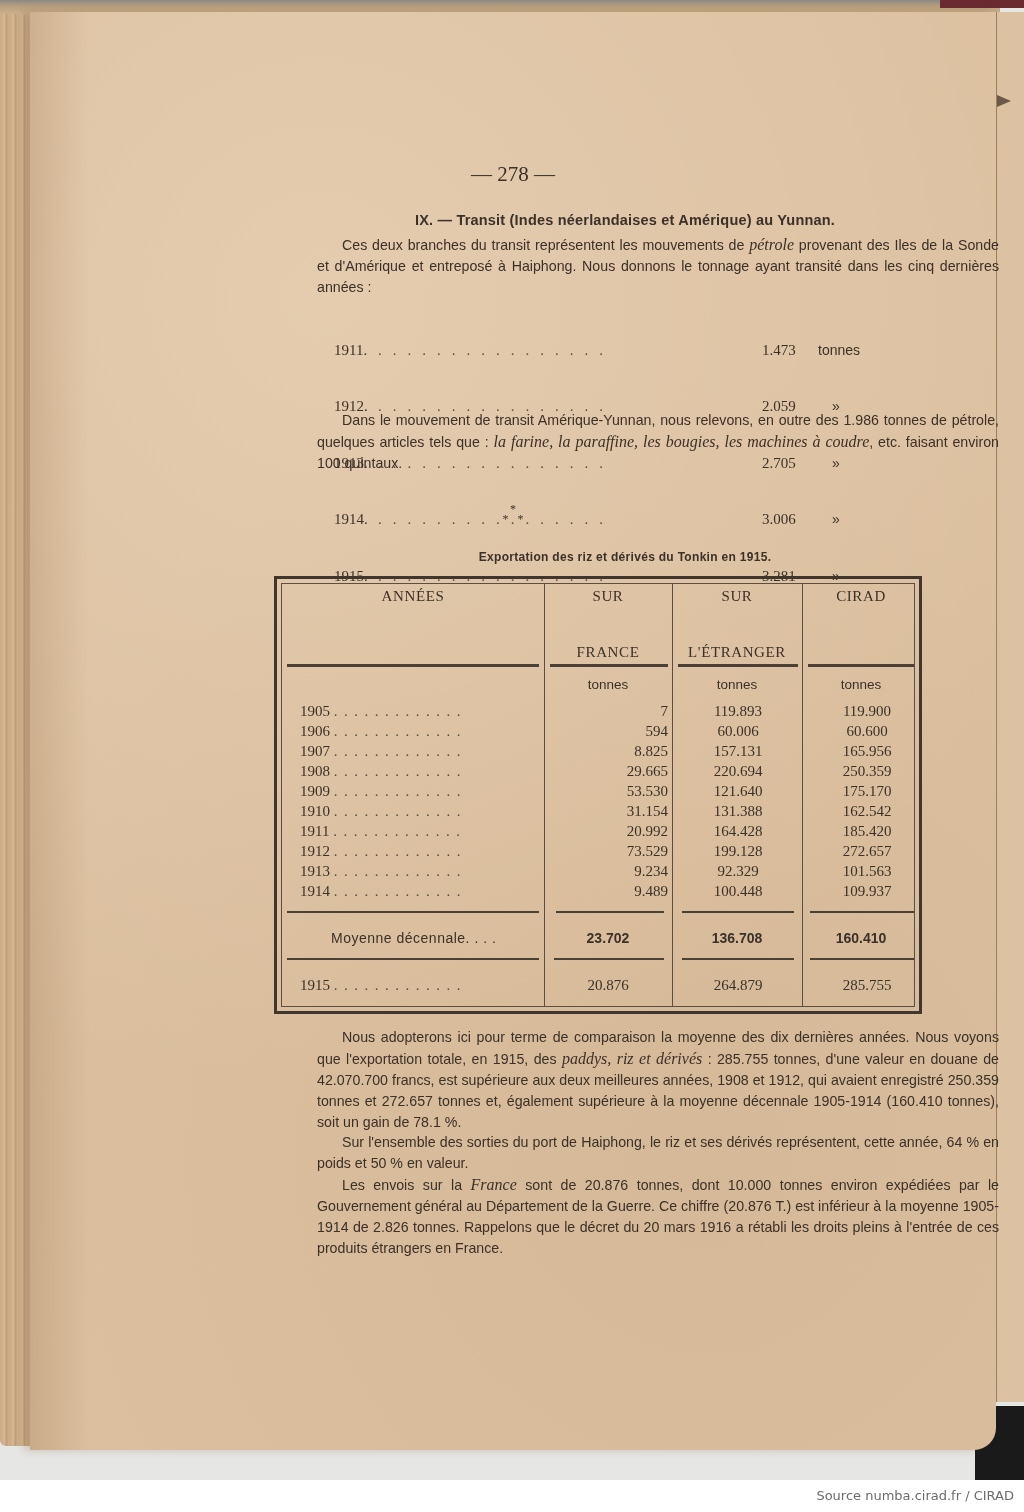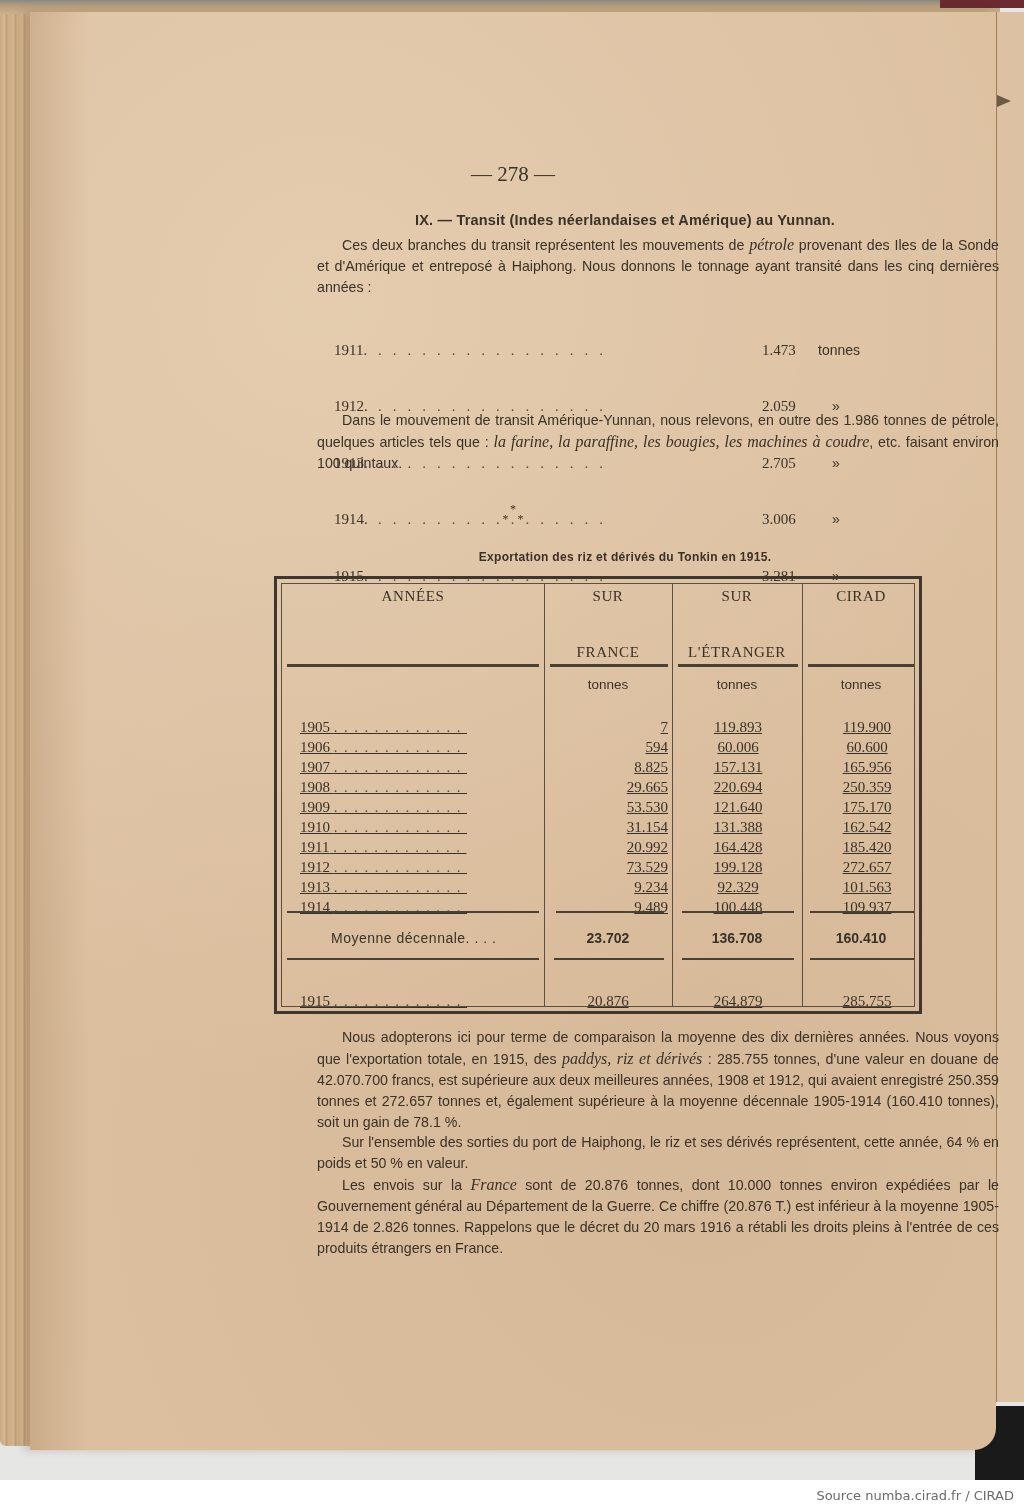--- a/index.html
+++ b/index.html
@@ -109,21 +109,21 @@
   .hrule { position: absolute; height: 3px; background: #4a4035; }
   .hrule.thin { height: 2px; }
   .units {
     position: absolute; top: 93px; font-family: "Liberation Sans", sans-serif; font-size: 13.5px;
     text-align: center;
   }
   .drow {
     position: absolute; left: 0; width: 100%; height: 20px;
     font-family: "Liberation Serif", serif; font-size: 15px; line-height: 20px;
   }
-  .drow .c { position: absolute; top: 16px; text-decoration: underline; }
+  .drow .c { position: absolute; top: 0; }
   .drow .y { left: 18px; width: 248px; white-space: nowrap; overflow: hidden; }
   .drow .y .d { letter-spacing: 6.5px; color: #5a4e40; }
   .drow .f { left: 264px; width: 122px; text-align: right; }
   .drow .e { left: 396px; width: 120px; text-align: center; }
   .drow .t { left: 530px; width: 110px; text-align: center; }
   .avg {
     position: absolute; left: 0; width: 100%; top: 343px; height: 22px;
     font-family: "Liberation Sans", sans-serif; font-size: 14px; line-height: 22px;
   }
   .avg .c { position: absolute; top: 0; }

